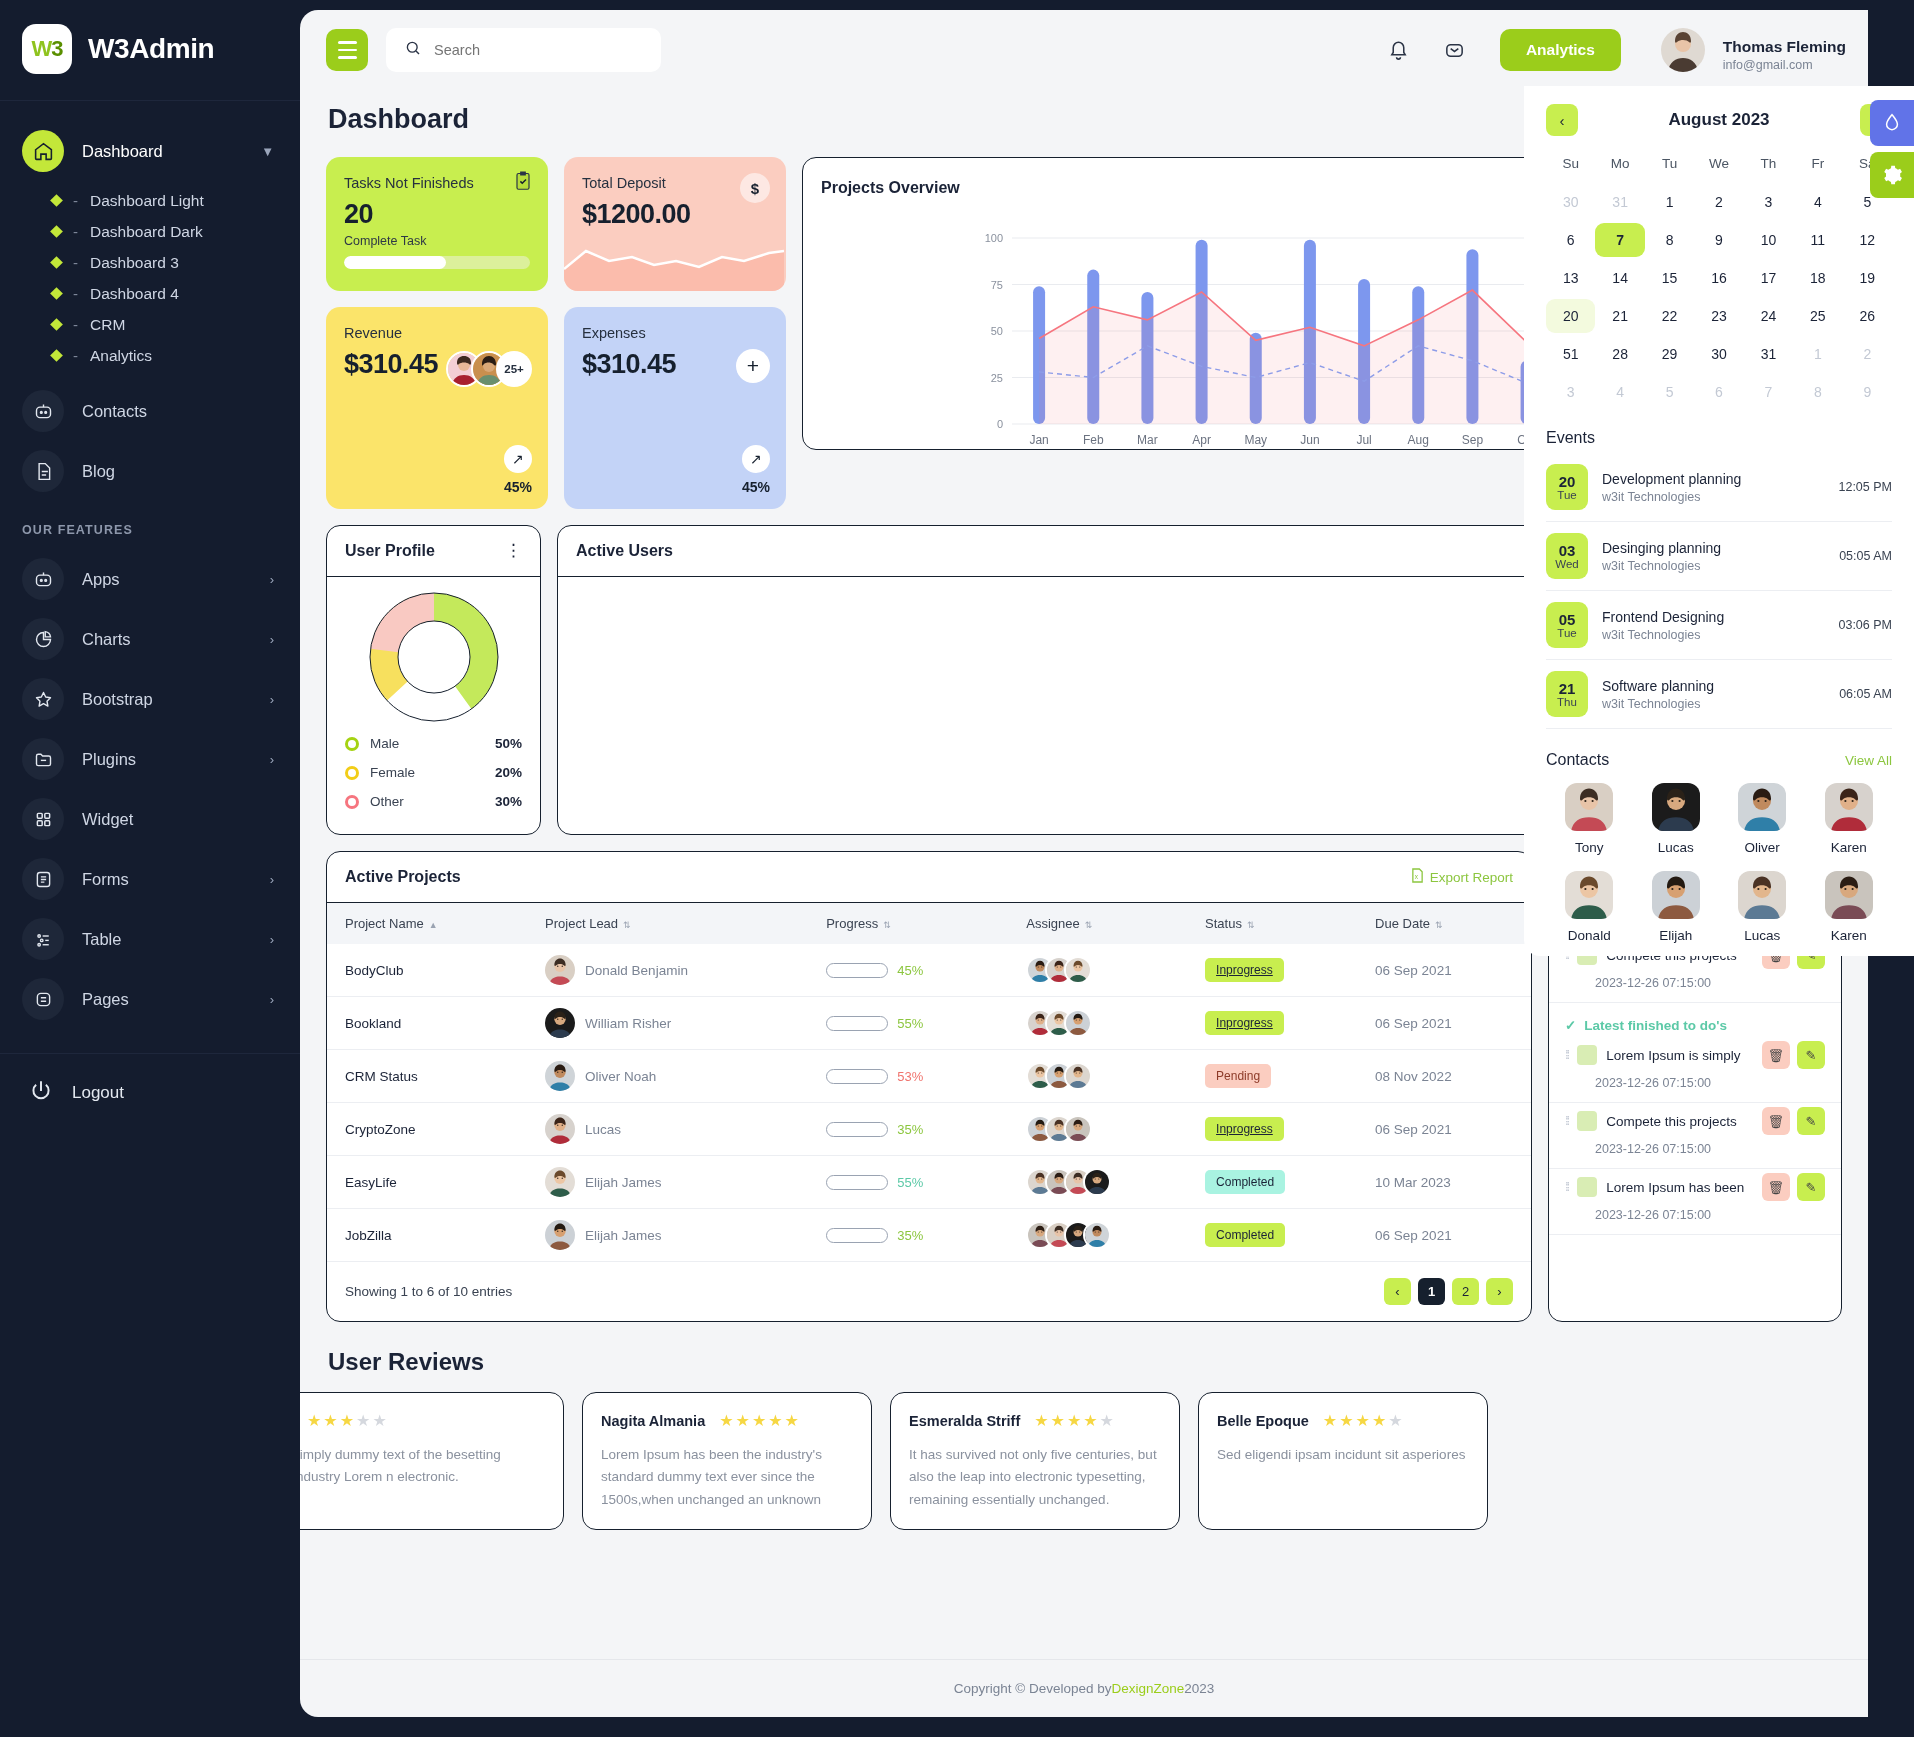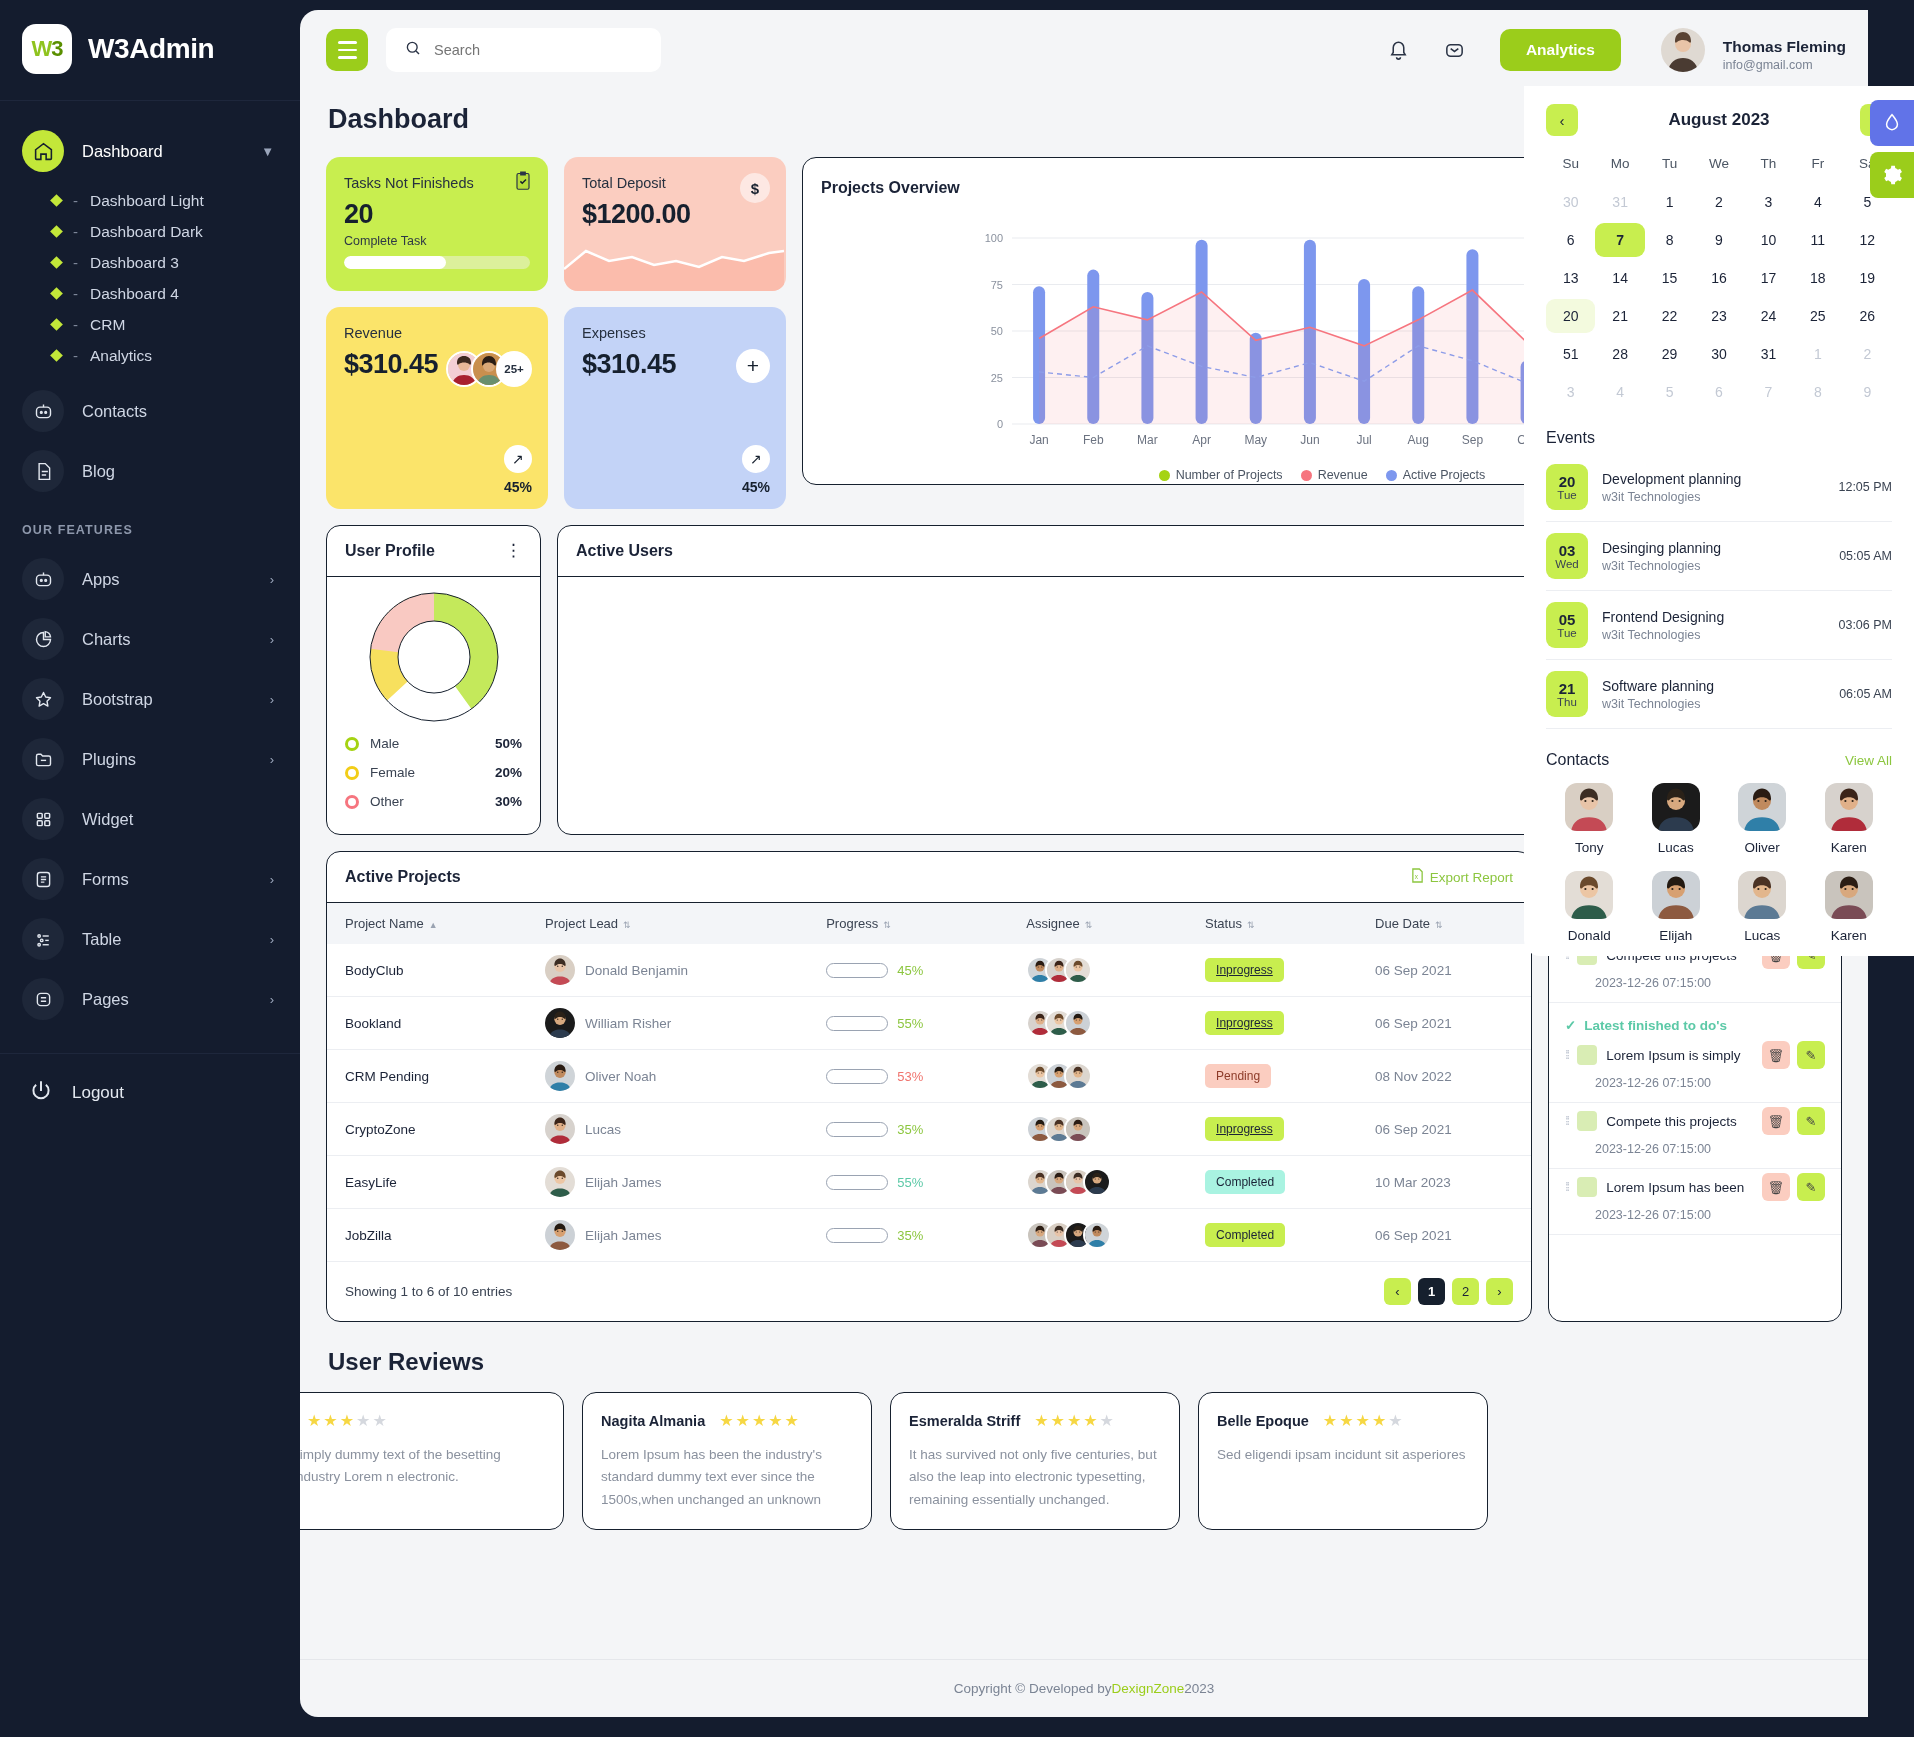--- a/index.html
+++ b/index.html
@@ -117,21 +117,21 @@
     position: absolute; top: 42px; right: 16px; width: 34px; height: 34px; border-radius: 50%;
     background: #fff; display: flex; align-items: center; justify-content: center; font-size: 21px; color: #16202e; font-weight: 300;
   }
 
   .card { background: #fff; border-radius: 14px; border: 1px solid #16202e; overflow: hidden; }
   .card-head { padding: 16px 18px; display: flex; align-items: center; justify-content: space-between; border-bottom: 1px solid #16202e; }
   .card-head.no-border { border-bottom: 0; }
   .card-title { font-size: 16px; font-weight: bold; color: #1b2337; }
 
   
-  .po-card { flex: 1; height: 328px; }
+  .po-card { flex: 1; height: 293px; }
   .seg-group { display: flex; gap: 7px; }
   .seg { font-size: 12.5px; padding: 7px 15px; border-radius: 7px; background: #e7e8ea; color: #3a4352; cursor: pointer; }
   .seg.active { background: #c8ee4f; color: #1b2337; font-weight: bold; }
   .chart-body { padding: 12px 14px 8px 10px; }
   .legend { display: flex; justify-content: center; gap: 18px; padding: 4px 0 10px; }
   .legend-item { display: flex; align-items: center; gap: 6px; font-size: 12.5px; color: #4b5563; }
   .legend-dot { width: 11px; height: 11px; border-radius: 50%; }
 
   
   .row2 { display: flex; gap: 16px; margin-top: 16px; }
@@ -829,21 +829,21 @@
                             <circle cx="17" cy="15" r=".9" fill="#2b2118"></circle>
                             <circle cx="23" cy="15" r=".9" fill="#2b2118"></circle>
                           </svg>
                         </span>
                       </span>
                     </td>
                     <td><span class="badge inprogress">Inprogress</span></td>
                     <td><span class="due">06 Sep 2021</span></td>
                   </tr>
                   <tr>
-                    <td>CRM Pending</td>
+                    <td>CRM Status</td>
                     <td>
                       <span class="lead-cell">
                         <span class="lead-av">
                           <svg class="face" width="30" height="30" viewBox="0 0 40 40">
                             <rect width="40" height="40" fill="#cfd4d8"></rect>
                             <circle cx="20" cy="15" r="7.5" fill="#c08a5e"></circle>
                             <path d="M5 40c1.5-8 7-11.5 15-11.5S33.5 32 35 40z" fill="#2f7fa8"></path>
                             <path d="M12.5 13c0-5.5 3.5-8.5 7.5-8.5s7.5 3 7.5 8.5c0 2.5-1.5 1.5-2.5.5-2.5-2.2-7.5-2.2-10 0-1 1-2.5 2-2.5-.5z" fill="#2a1c13"></path>
                             <circle cx="17" cy="15" r=".9" fill="#2b2118"></circle>
                             <circle cx="23" cy="15" r=".9" fill="#2b2118"></circle>

